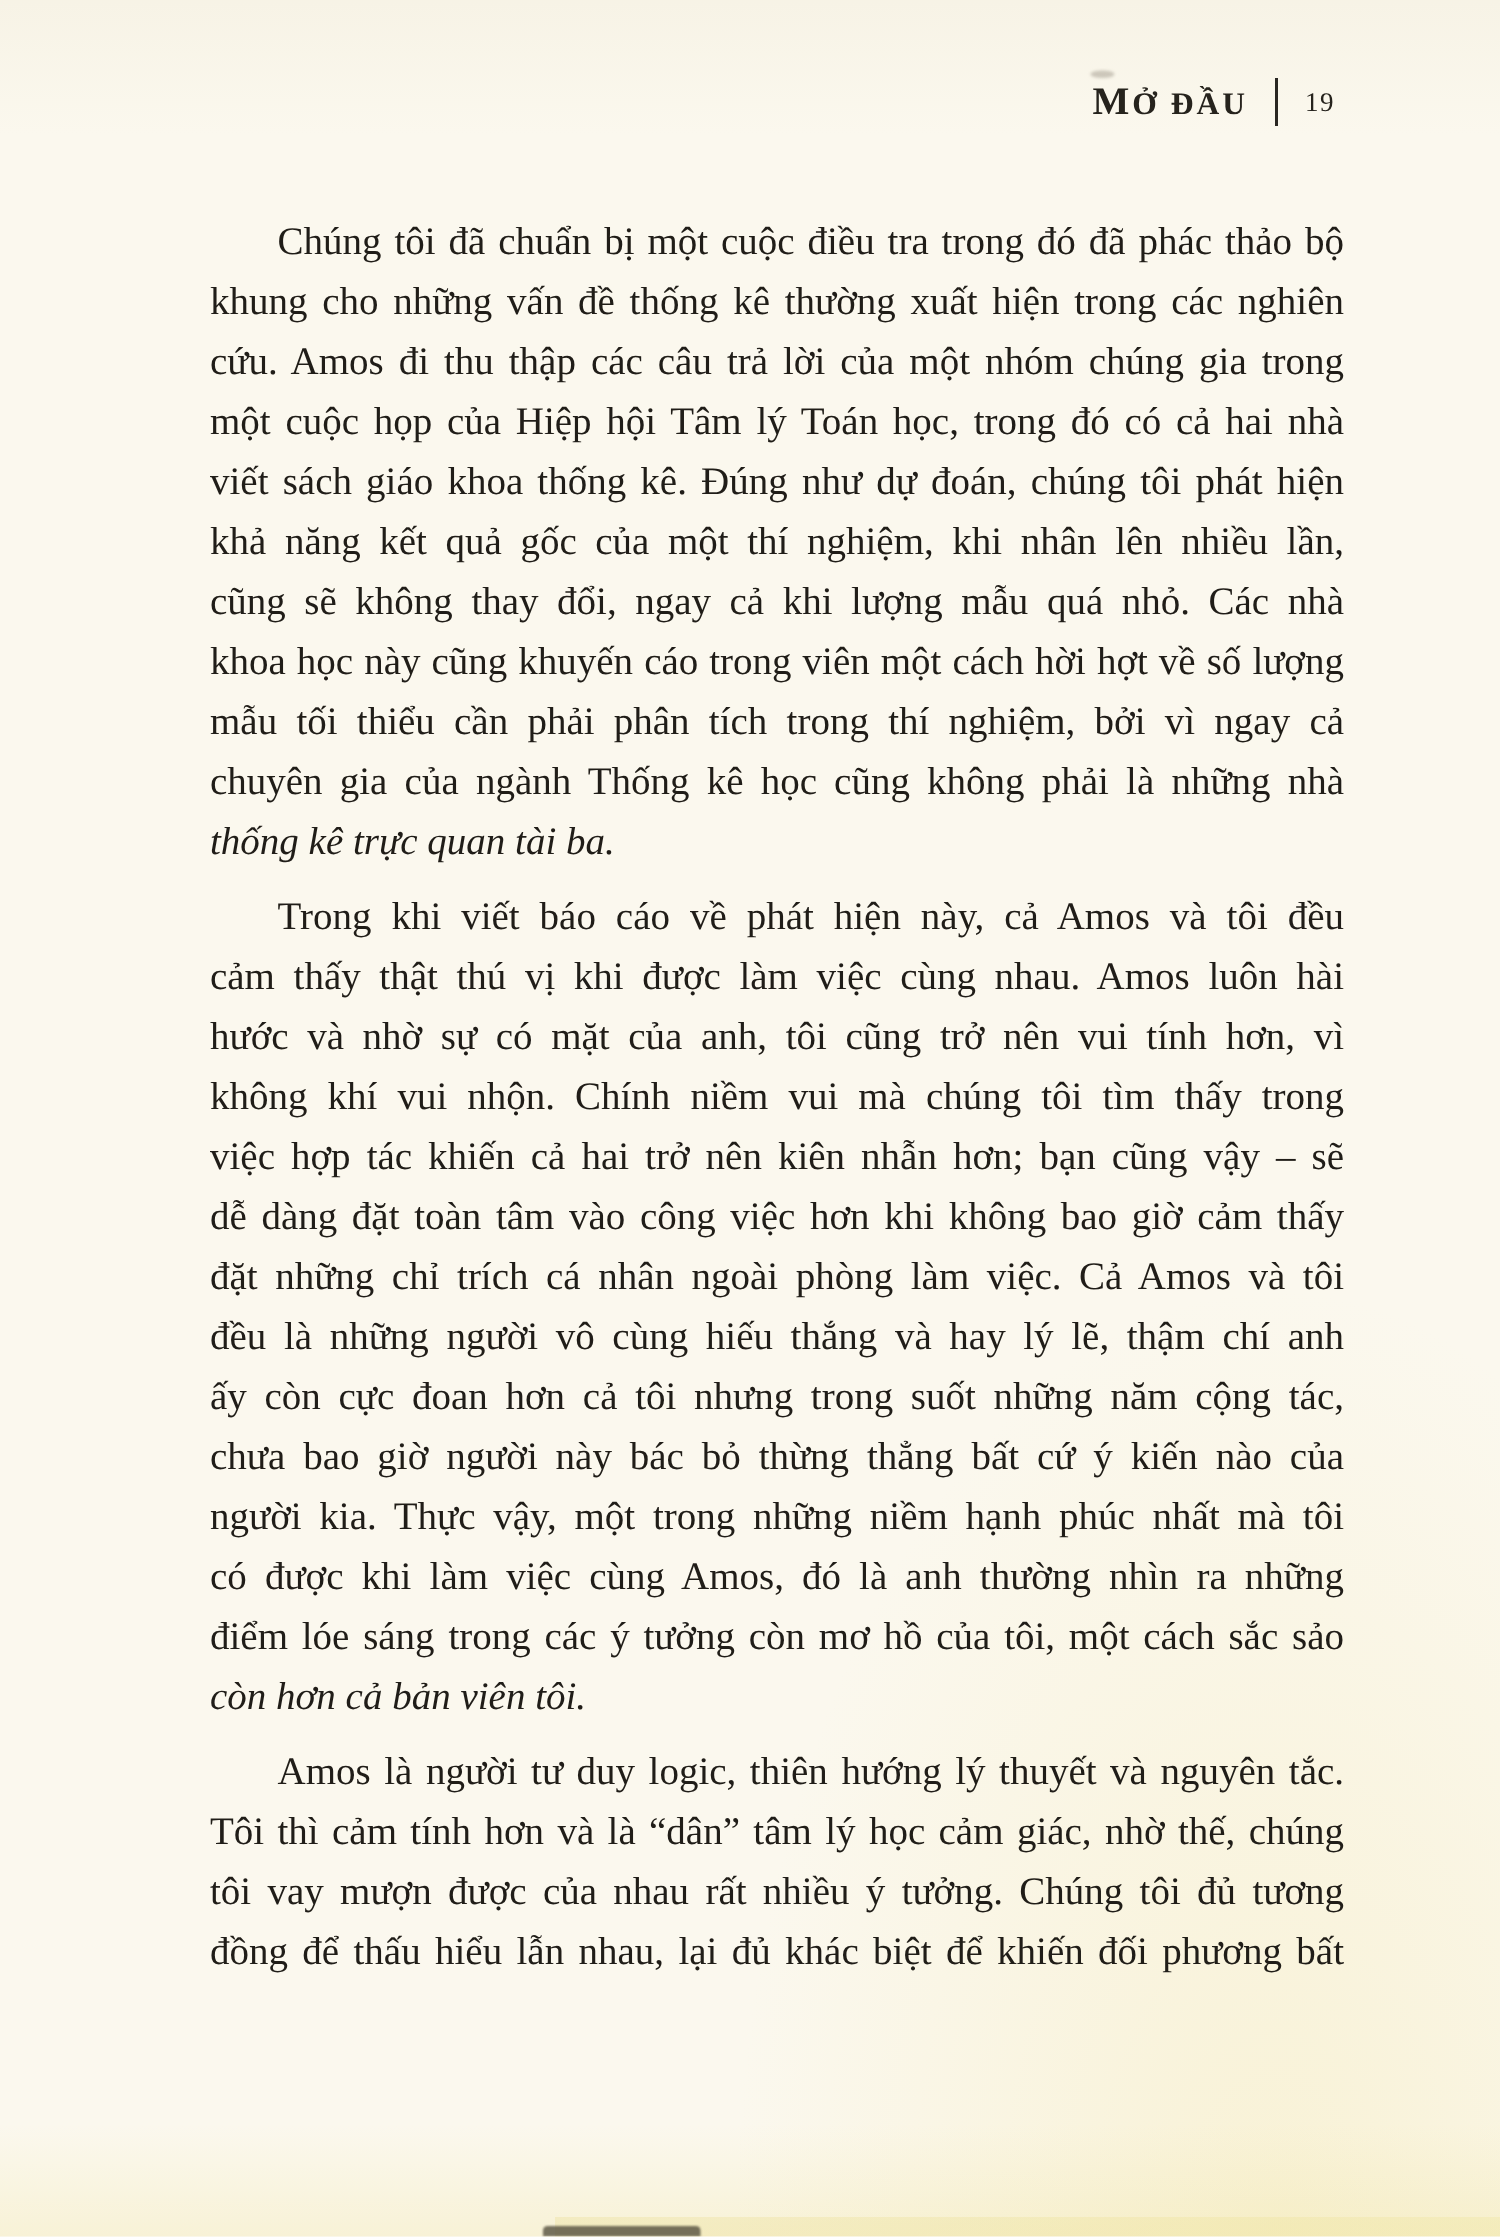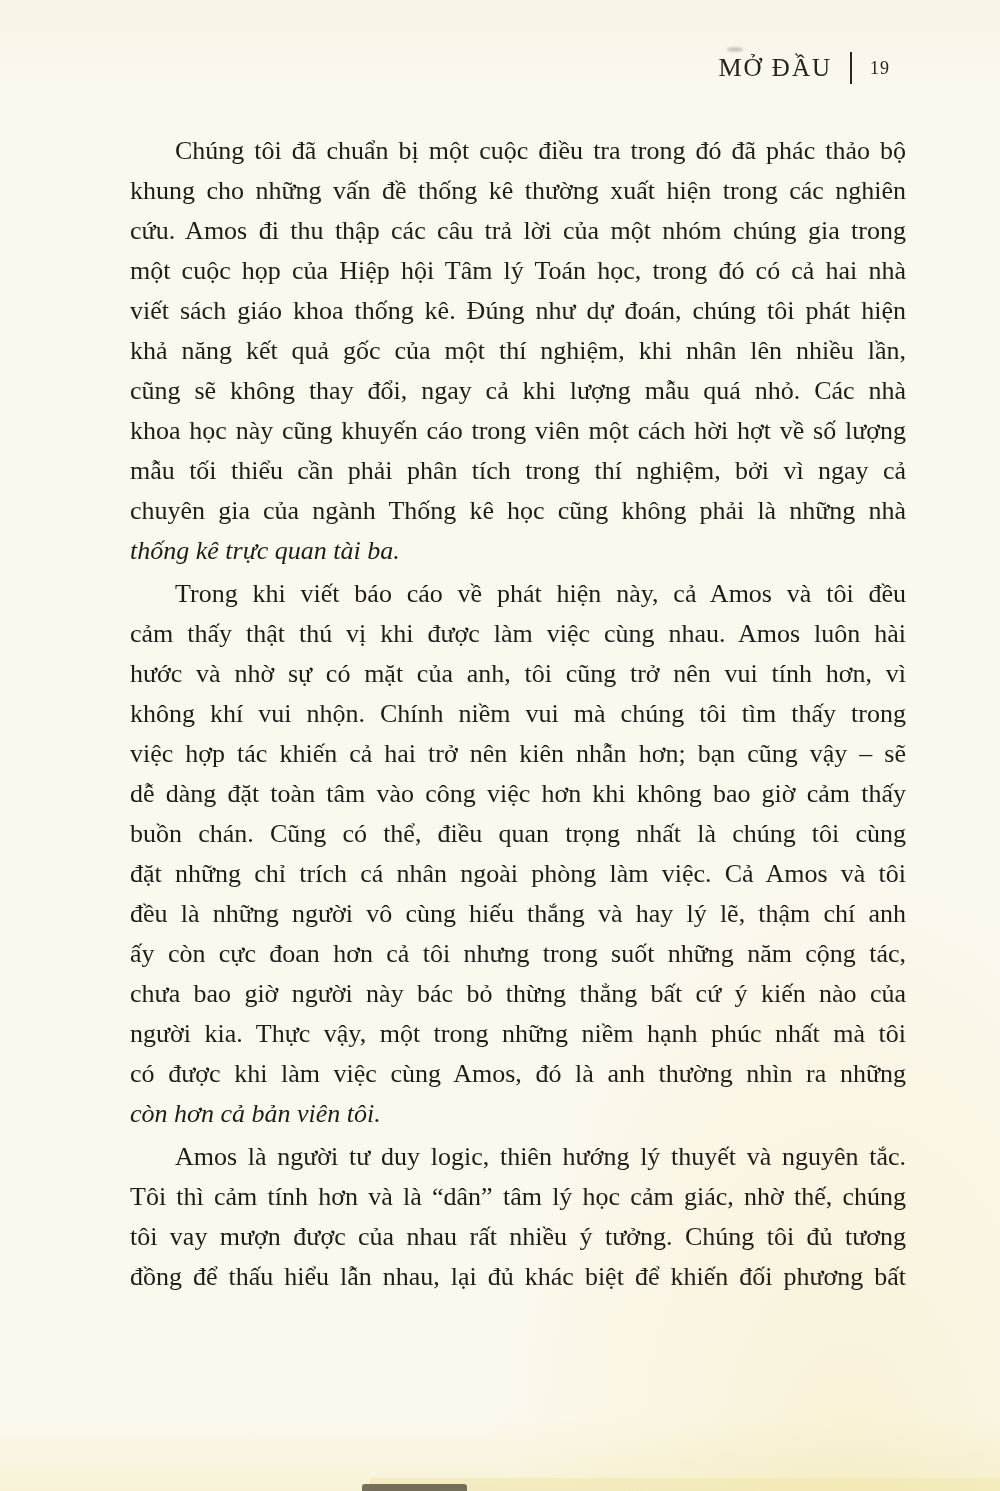--- a/index.html
+++ b/index.html
@@ -26,43 +26,43 @@
   .running-header{
     position:absolute;
     top:52px; right:110px;
     display:flex; align-items:center;
     gap:18px;
     color:#26231d;
   }
   .running-header .section{
     display:block;
     text-transform:uppercase;
-    font-size:25px;
+    font-size:21px;
     letter-spacing:2px;
-    font-weight:400;
+    font-weight:700;
   }
   .running-header .section::first-letter{
     font-size:26px;
   }
   .running-header .divider{
     width:2px;height:32px;
     background:#2a2722;
   }
   .running-header .pagenum{
     font-size:18px;
     letter-spacing:1px;
   }
   .text-block{
     position:absolute;
     left:130px; top:131px;
     width:776px;
     font-size:26px;
     line-height:40px;
   }
-  .para{margin:0;}
+  .para{margin:10px;}
   .para + .para{margin-top:3px;}
   .line{
     text-align:justify;
     text-align-last:justify;
     height:40px;
     white-space:normal;
   }
   .line.first{ text-indent:45px; }
   .line.last{ text-align-last:left;font-style:italic; }
   
@@ -116,27 +116,27 @@
       <div class="line">chuyên gia của ngành Thống kê học cũng không phải là những nhà</div>
       <div class="line last">thống kê trực quan tài ba.</div>
     </div>
     <div class="para">
       <div class="line first">Trong khi viết báo cáo về phát hiện này, cả Amos và tôi đều</div>
       <div class="line">cảm thấy thật thú vị khi được làm việc cùng nhau. Amos luôn hài</div>
       <div class="line">hước và nhờ sự có mặt của anh, tôi cũng trở nên vui tính hơn, vì</div>
       <div class="line">không khí vui nhộn. Chính niềm vui mà chúng tôi tìm thấy trong</div>
       <div class="line">việc hợp tác khiến cả hai trở nên kiên nhẫn hơn; bạn cũng vậy – sẽ</div>
       <div class="line">dễ dàng đặt toàn tâm vào công việc hơn khi không bao giờ cảm thấy</div>
-      <div class="line">buồn chán. Cũng có thể, điều quan trọng nhất là chúng tôi cùng</div>
       <div class="line">đặt những chỉ trích cá nhân ngoài phòng làm việc. Cả Amos và tôi</div>
       <div class="line">đều là những người vô cùng hiếu thắng và hay lý lẽ, thậm chí anh</div>
       <div class="line">ấy còn cực đoan hơn cả tôi nhưng trong suốt những năm cộng tác,</div>
       <div class="line">chưa bao giờ người này bác bỏ thừng thẳng bất cứ ý kiến nào của</div>
       <div class="line">người kia. Thực vậy, một trong những niềm hạnh phúc nhất mà tôi</div>
       <div class="line">có được khi làm việc cùng Amos, đó là anh thường nhìn ra những</div>
+      <div class="line">điểm lóe sáng trong các ý tưởng còn mơ hồ của tôi, một cách sắc sảo</div>
       <div class="line last">còn hơn cả bản viên tôi.</div>
     </div>
     <div class="para">
       <div class="line first">Amos là người tư duy logic, thiên hướng lý thuyết và nguyên tắc.</div>
       <div class="line">Tôi thì cảm tính hơn và là “dân” tâm lý học cảm giác, nhờ thế, chúng</div>
       <div class="line">tôi vay mượn được của nhau rất nhiều ý tưởng. Chúng tôi đủ tương</div>
       <div class="line">đồng để thấu hiểu lẫn nhau, lại đủ khác biệt để khiến đối phương bất</div>
     </div>
   </div>
 

